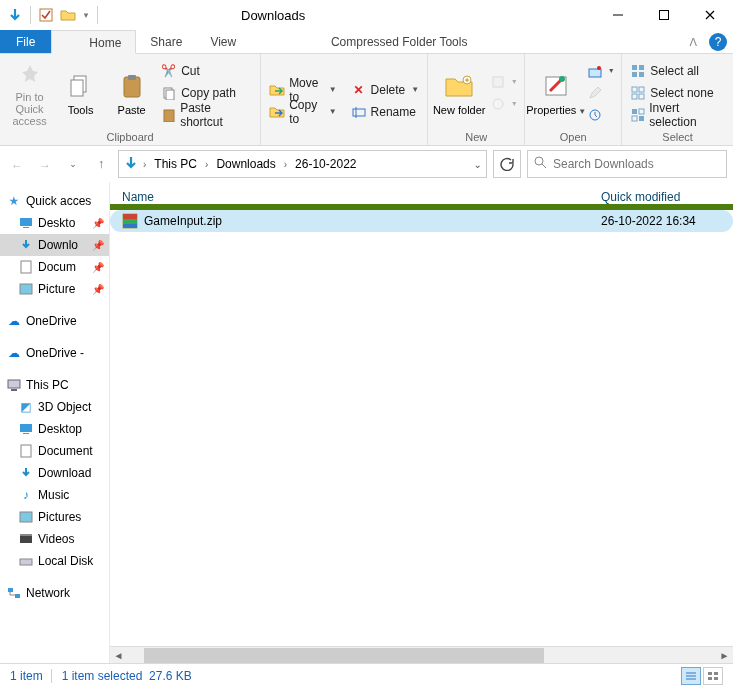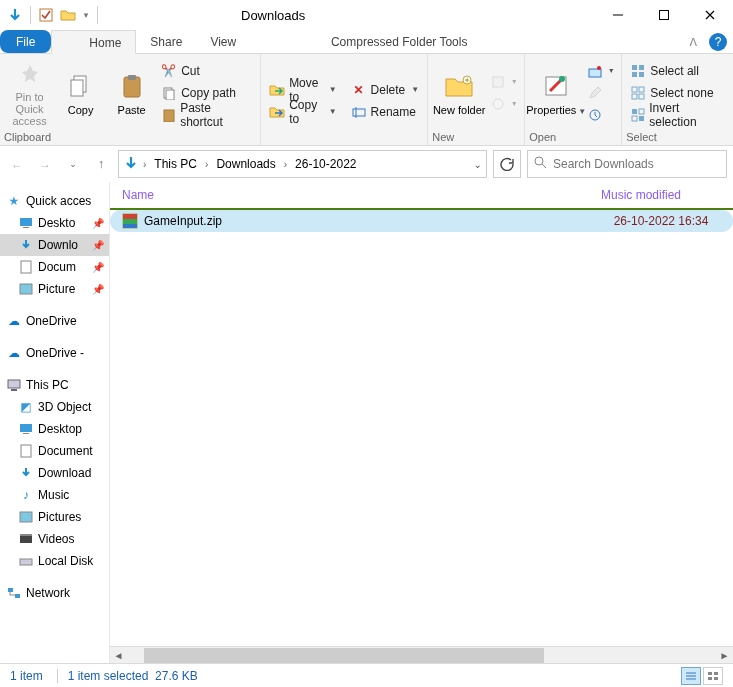--- a/index.html
+++ b/index.html
@@ -12,32 +12,32 @@
 .qat-sep { width: 1px; height: 18px; background: #d0d0d0; margin: 0 2px; }
 .ctx-spacer { width: 125px; }
 .ctx-tab { width: 190px; height: 20px; background: #f5b6ce; color: #000; text-align: center; font-size: 12px; line-height: 20px; }
 .title-text { flex: 1; padding-left: 10px; font-size: 13px; }
 .win-controls { display: flex; }
 .win-btn { width: 46px; height: 30px; display: flex; align-items: center; justify-content: center; font-size: 14px; }
 
 
 .tabrow { display: flex; height: 24px; align-items: stretch; background: #fff; border-bottom: 1px solid #dadada; }
 .tab { padding: 0 14px; line-height: 24px; font-size: 12px; color: #444; cursor: default; }
-.tab-file { background: #1979ca; color: #fff; padding: 0 16px; border-radius: 8px; }
+.tab-file { background: #1979ca; color: #fff; padding: 0 16px; }
 .tab-active { background: #f4f4f4; border: 1px solid #dadada; border-bottom: 1px solid #f4f4f4; margin-bottom: -1px; padding-left: 37px; }
 .ctx-label { width: 190px; margin-left: 54px; text-align: center; line-height: 24px; background: #fff; color: #444; }
 .tabrow-spacer { flex: 1; }
 .help-icon { width: 18px; height: 18px; border-radius: 50%; background: #1979ca; color: #fff; text-align: center; line-height: 18px; font-size: 12px; margin: 3px 6px; }
 .collapse-ribbon { font-size: 11px; color: #888; padding: 0 6px; line-height: 24px; }
 
 
 .ribbon { display: flex; height: 92px; background: #f4f4f4; border-bottom: 1px solid #dadada; }
 .rgroup { display: flex; flex-direction: column; border-right: 1px solid #e0e0e0; padding: 2px 4px 0; }
 .rgroup-body { flex: 1; display: flex; align-items: center; }
-.rgroup-label { font-size: 11px; color: #666; padding: 2px 0; }
+.rgroup-label { text-align: center; font-size: 11px; color: #666; padding: 2px 0; }
 .bigbtn { display: flex; flex-direction: column; align-items: center; justify-content: center; width: 54px; height: 68px; font-size: 11px; text-align: center; gap: 2px; }
 .bigbtn .ic { width: 32px; height: 32px; display: flex; align-items: center; justify-content: center; }
 .smallbtn { display: flex; align-items: center; gap: 4px; font-size: 12px; color: #222; padding: 2px 4px; height: 22px; }
 .smallbtn .sic { width: 16px; height: 16px; display: flex; align-items: center; justify-content: center; }
 .stack { display: flex; flex-direction: column; justify-content: center; }
 .disabled { opacity: 0.45; }
 
 
 .navrow { display: flex; align-items: center; height: 36px; padding: 4px 6px; gap: 6px; }
 .navbtn { width: 22px; height: 22px; display: flex; align-items: center; justify-content: center; color: #666; }
@@ -53,36 +53,36 @@
 .body { display: flex; height: calc(687px - 30px - 24px - 92px - 36px - 24px); }
 .tree { width: 110px; border-right: 1px solid #e8e8e8; overflow: hidden; padding-top: 8px; }
 .tree-item { display: flex; align-items: center; gap: 4px; padding: 2px 4px 2px 18px; font-size: 12px; white-space: nowrap; height: 22px; }
 .tree-item .tic { width: 16px; height: 16px; flex-shrink: 0; display: flex; align-items: center; justify-content: center; }
 .tree-item.sel { background: #d8d8d8; }
 .tree-item.root { padding-left: 6px; font-weight: 400; }
 .tree-gap { height: 10px; }
 .pin { margin-left: auto; color: #888; font-size: 10px; }
 
 .content { flex: 1; display: flex; flex-direction: column; }
-.cols { display: flex; height: 28px; align-items: center; border-bottom: 2px solid #4d7c0f; padding: 0 12px; color: #8b5cf6; font-size: 12px; }
+.cols { display: flex; height: 28px; align-items: flex-end; border-bottom: 6px solid #4d7c0f; padding: 0 12px; color: #0c4a6e; font-size: 12px; }
 .col-name { flex: 1; }
 .col-date { width: 120px; text-align: left; }
 .filelist { flex: 1; overflow: auto; }
 .filerow { display: flex; align-items: center; height: 22px; padding: 0 12px; font-size: 12px; }
 .filerow.sel { background: #cde8f6; border-radius: 11px; }
 .filerow .fic { width: 16px; height: 16px; margin-right: 6px; }
 .filerow .fname { flex: 1; }
-.filerow .fdate { width: 120px; color: #7f1d1d; text-align: center; }
+.filerow .fdate { width: 120px; color: #000000; }
 .hscroll { height: 17px; background: #f0f0f0; border-top: 1px solid #ddd; display: flex; align-items: center; }
 .hscroll .thumb { width: 400px; height: 15px; background: #cdcdcd; margin-left: 17px; }
 .hscroll .arrow { width: 17px; text-align: center; font-size: 10px; color: #666; }
 .hscroll .sp { flex: 1; }
 
 
-.status { display: flex; align-items: center; height: 24px; border-top: 1px solid #dadada; padding: 0 10px; font-size: 12px; color: #1a5fb4; gap: 14px; }
+.status { display: flex; align-items: center; height: 24px; border-top: 1px solid #dadada; padding: 0 10px; font-size: 12px; color: #1a5fb4; gap: 8px; }
 .status .sp { flex: 1; }
 .view-toggle { display: flex; gap: 2px; }
 .view-toggle div { width: 20px; height: 18px; border: 1px solid #ccc; display: flex; align-items: center; justify-content: center; }
 .view-toggle .active { background: #cde8f6; border-color: #6fa8d8; }
 
 .dd { font-size: 8px; color: #555; margin-left: 2px; }
 </style>
 </head>
 <body>
 
@@ -151,21 +151,21 @@
           </span>
         <span>Pin to Quick access</span>
       </div>
       <div class="bigbtn">
         <span class="ic">
             <svg width="26" height="26">
               <rect x="6" y="3" width="12" height="16" fill="#fff" stroke="#888"></rect>
               <rect x="3" y="7" width="12" height="16" fill="#fff" stroke="#888"></rect>
             </svg>
           </span>
-        <span>Copy</span>
+        <span>Tools</span>
       </div>
       <div class="bigbtn">
         <span class="ic">
             <svg width="26" height="26">
               <rect x="5" y="4" width="16" height="20" rx="2" fill="#c89850" stroke="#a0783a"></rect>
               <rect x="9" y="2" width="8" height="5" rx="1" fill="#888"></rect>
             </svg>
           </span>
         <span>Paste</span>
       </div>
@@ -521,21 +521,21 @@
             <path d="M3 6v3h7" stroke="#888" fill="none"></path>
           </svg>
         </span>
         <span>Network</span>
       </div>
   </div>
 
   <div class="content">
     <div class="cols">
       <div class="col-name">Name</div>
-      <div class="col-date">Music modified</div>
+      <div class="col-date">Quick modified</div>
     </div>
     <div class="filelist">
       <div class="filerow sel">
         <span class="fic"><svg width="16" height="16">
               <rect x="1" y="1" width="14" height="14" fill="#fff" stroke="#aa4"></rect>
               <rect x="1" y="1" width="14" height="5" fill="#c43"></rect>
               <rect x="1" y="6" width="14" height="5" fill="#3a5"></rect>
               <rect x="1" y="11" width="14" height="4" fill="#37c"></rect>
             </svg></span>
         <span class="fname">GameInput.zip</span>

